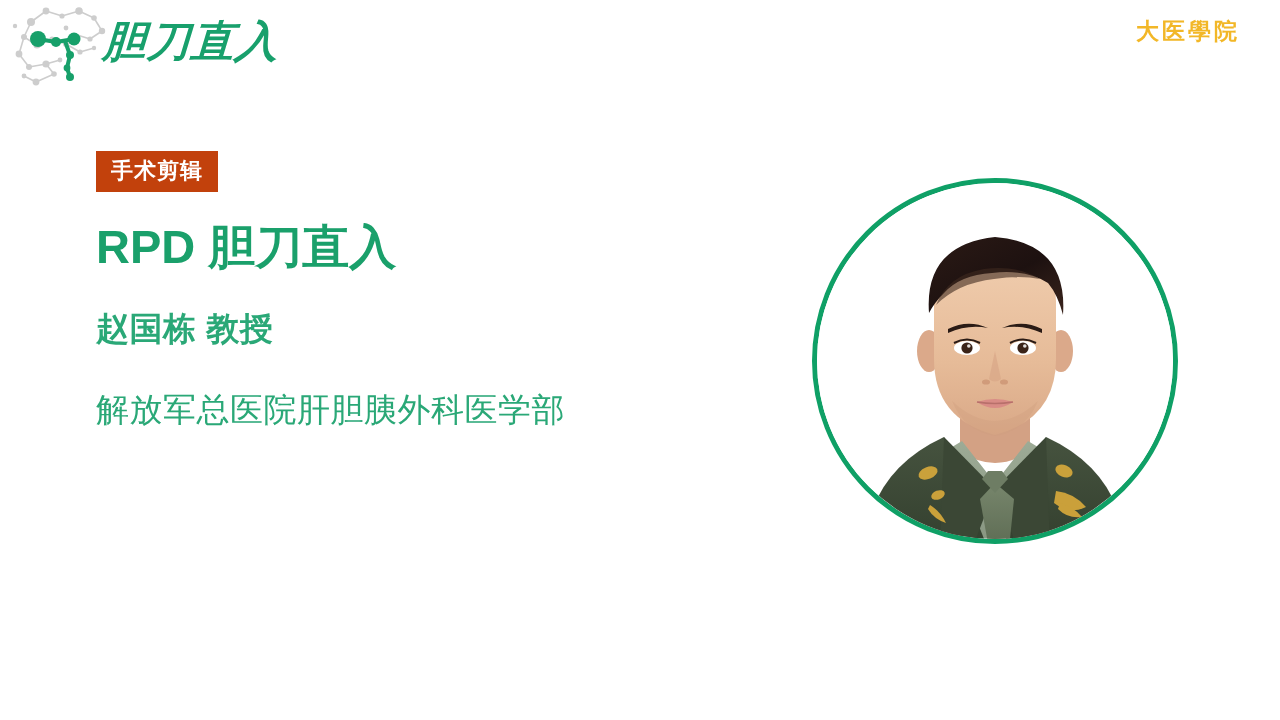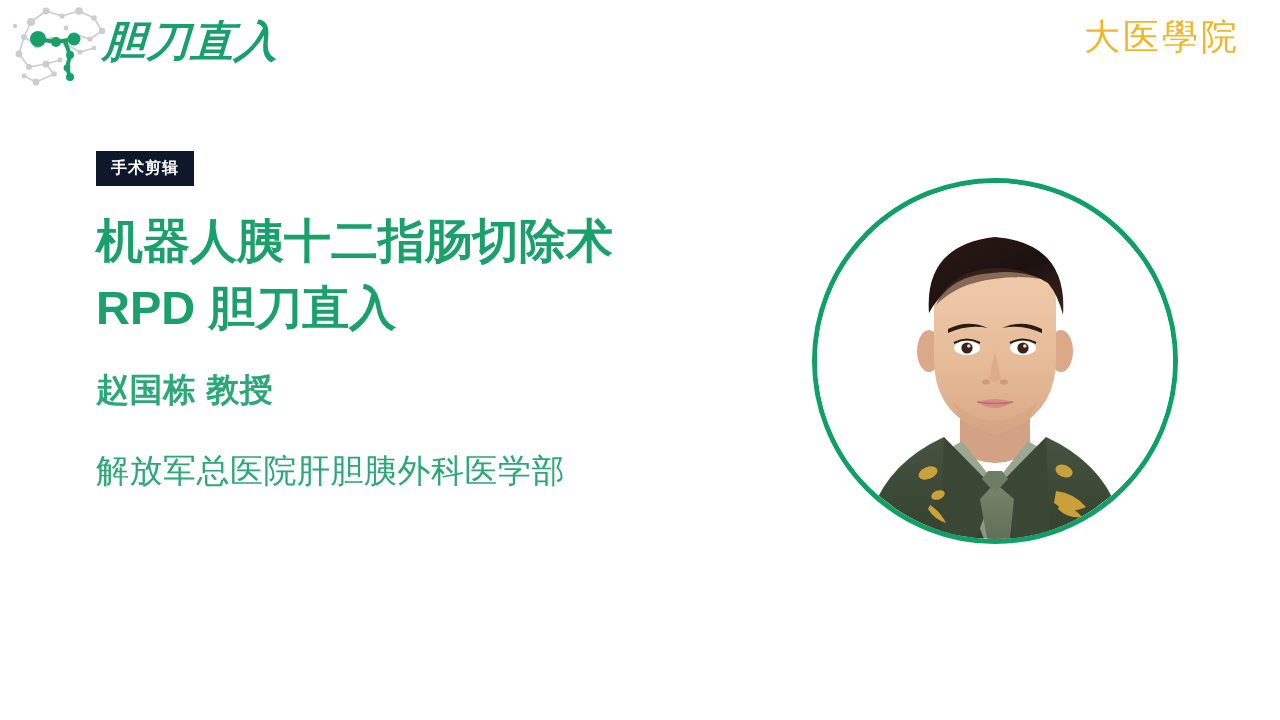--- a/index.html
+++ b/index.html
@@ -43,40 +43,40 @@
     font-style:italic;
     transform:skewX(-3deg);
     white-space:nowrap;
   }
 
   
   .academy-mark {
     position:absolute;
     right:40px; top:19px;
     font-family:"DejaVu Serif","Liberation Serif",serif;
-    font-size:36px;
-    font-weight:400;
+    font-size:23px;
+    font-weight:700;
     line-height:1;
     color:#f2b727;
     letter-spacing:3px;
     white-space:nowrap;
   }
 
   
   .content {
     position:absolute;
     left:96px; top:151px;
     width:700px;
   }
 
   .category-badge {
     display:inline-block;
-    background:#0f172a;
+    background:#c2410c;
     color:#ffffff;
-    font-size:16px;
+    font-size:22px;
     font-weight:700;
     line-height:1;
     padding:9px 15px 10px 15px;
     letter-spacing:1px;
     white-space:nowrap;
   }
 
   .title-block {
     margin-top:21px;
   }
@@ -203,21 +203,20 @@
     <span class="brand-logo-text">胆刀直入</span>
   </div>
 
   <div class="academy-mark">大医學院</div>
 
   <div class="content">
 
     <div class="category-badge">手术剪辑</div>
 
     <div class="title-block">
-      <div class="title-line">机器人胰十二指肠切除术</div>
       <div class="title-line">RPD 胆刀直入</div>
     </div>
 
     <div class="presenter-block">
       <div class="presenter-name">赵国栋 教授</div>
       <div class="presenter-affiliation">解放军总医院肝胆胰外科医学部</div>
     </div>
 
   </div>
 

